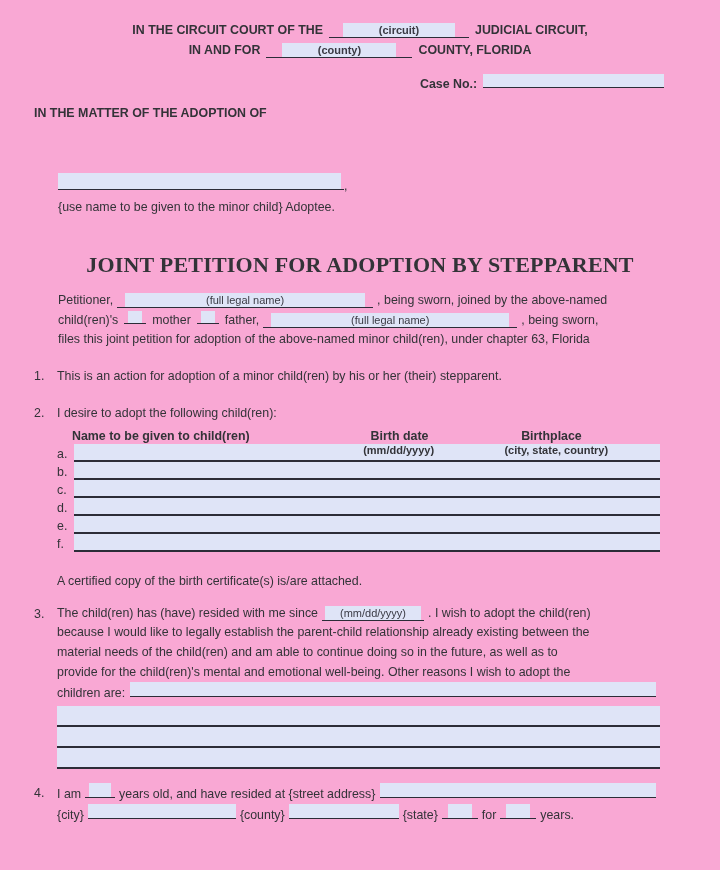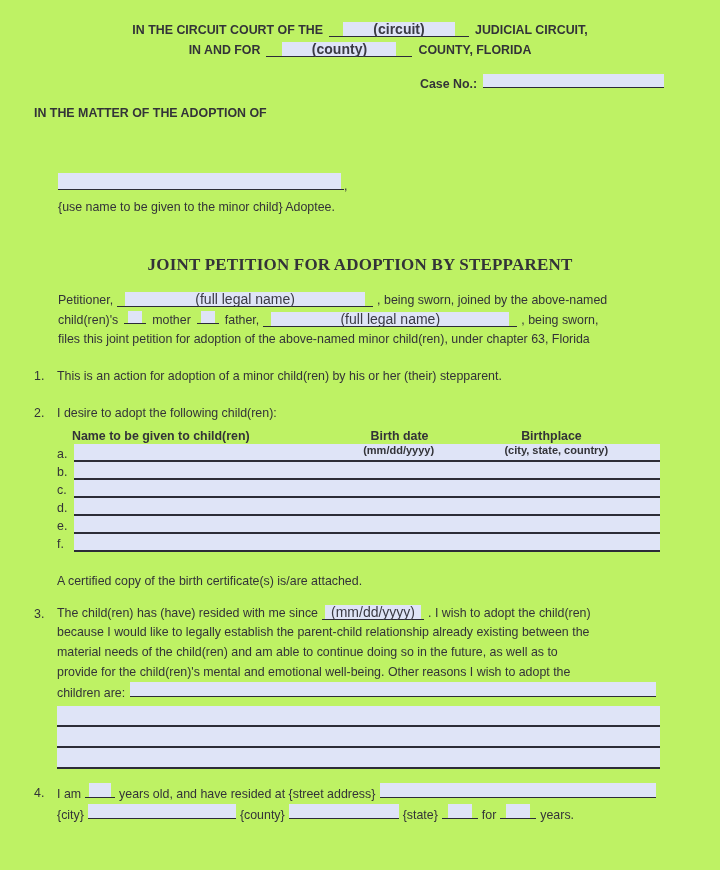--- a/index.html
+++ b/index.html
@@ -1,33 +1,33 @@
 <!DOCTYPE html>
 <html><head>
 <meta charset="utf-8">
 <style>
   html,body { margin:0; padding:0; background:#fff; }
   .page {
     width:720px; height:870px; box-sizing:border-box; position:relative;
-    background:#bef264; overflow:hidden;
+    background:#f9a8d4; overflow:hidden;
     padding:20px 60px 0 34px;
     font-family:"Liberation Sans", sans-serif;
     font-size:12.4px; color:#333338; line-height:20px;
   }
   .bold { font-weight:700; }
   .center-shift { margin-left:26px; text-align:center; }
 
   
   .bl {
     display:inline-block; vertical-align:baseline;
     border-bottom:1.6px solid #2c2c38; margin:0 4px;
   }
   .bl .fl {
     display:block; background:#dfe4f7; height:14px; line-height:14px;
-    font-size:14px; text-align:center; color:#3a3a44; white-space:nowrap;
+    font-size:11px; text-align:center; color:#3a3a44; white-space:nowrap;
   }
   .bl.sm { padding:0 4px; margin:0 6px; }
   .bl.sm .fl { height:12px; width:14px; }
 
   .court-header { line-height:20px; white-space:nowrap; }
   .court-header .bl { margin:0 6px; }
 
   .case-block { width:244px; margin-left:auto; margin-right:-4px; margin-top:14px; }
   .case-row { display:flex; align-items:baseline; line-height:17px; }
   .case-row .lbl { font-weight:700; white-space:nowrap; }
@@ -35,21 +35,21 @@
   .case-row .fl { height:13px; }
 
   .matter { font-weight:700; margin-top:10px; }
 
   .adoptee-row { margin:50px 0 0 24px; line-height:16px; }
   .adoptee-row .bl { margin:0; }
   .adoptee-row .fl { height:16px; width:283px; }
   .adoptee-note { margin:3px 0 0 24px; }
 
   .doc-title {
-    font-family:"Liberation Serif", serif; font-size:17px; font-weight:700;
+    font-family:"Liberation Serif", serif; font-size:22px; font-weight:700;
     letter-spacing:.2px; margin-top:38px; white-space:nowrap;
   }
 
   .intro { margin:16px 0 0 24px; }
   .tline { white-space:nowrap; line-height:19.6px; }
 
   .item { display:flex; }
   .item .inum { width:23px; flex:none; }
   .item .ibody { flex:1; min-width:0; }
   .item1 { margin-top:16px; }

